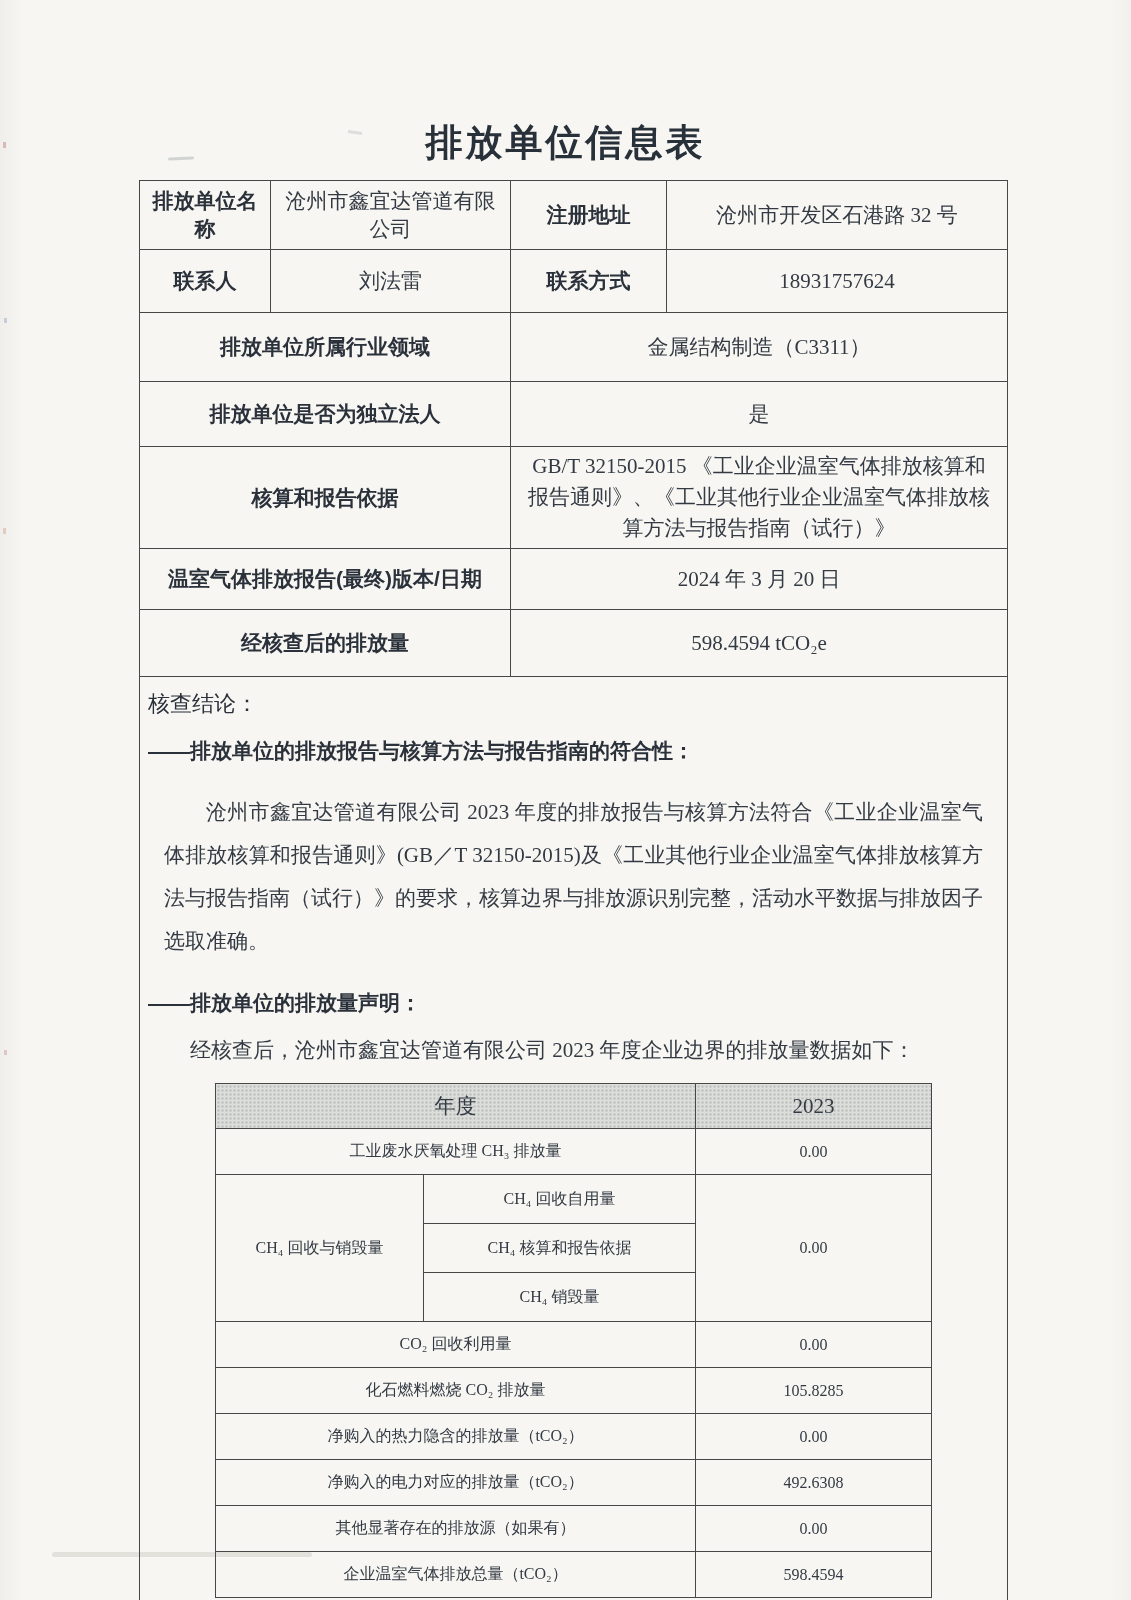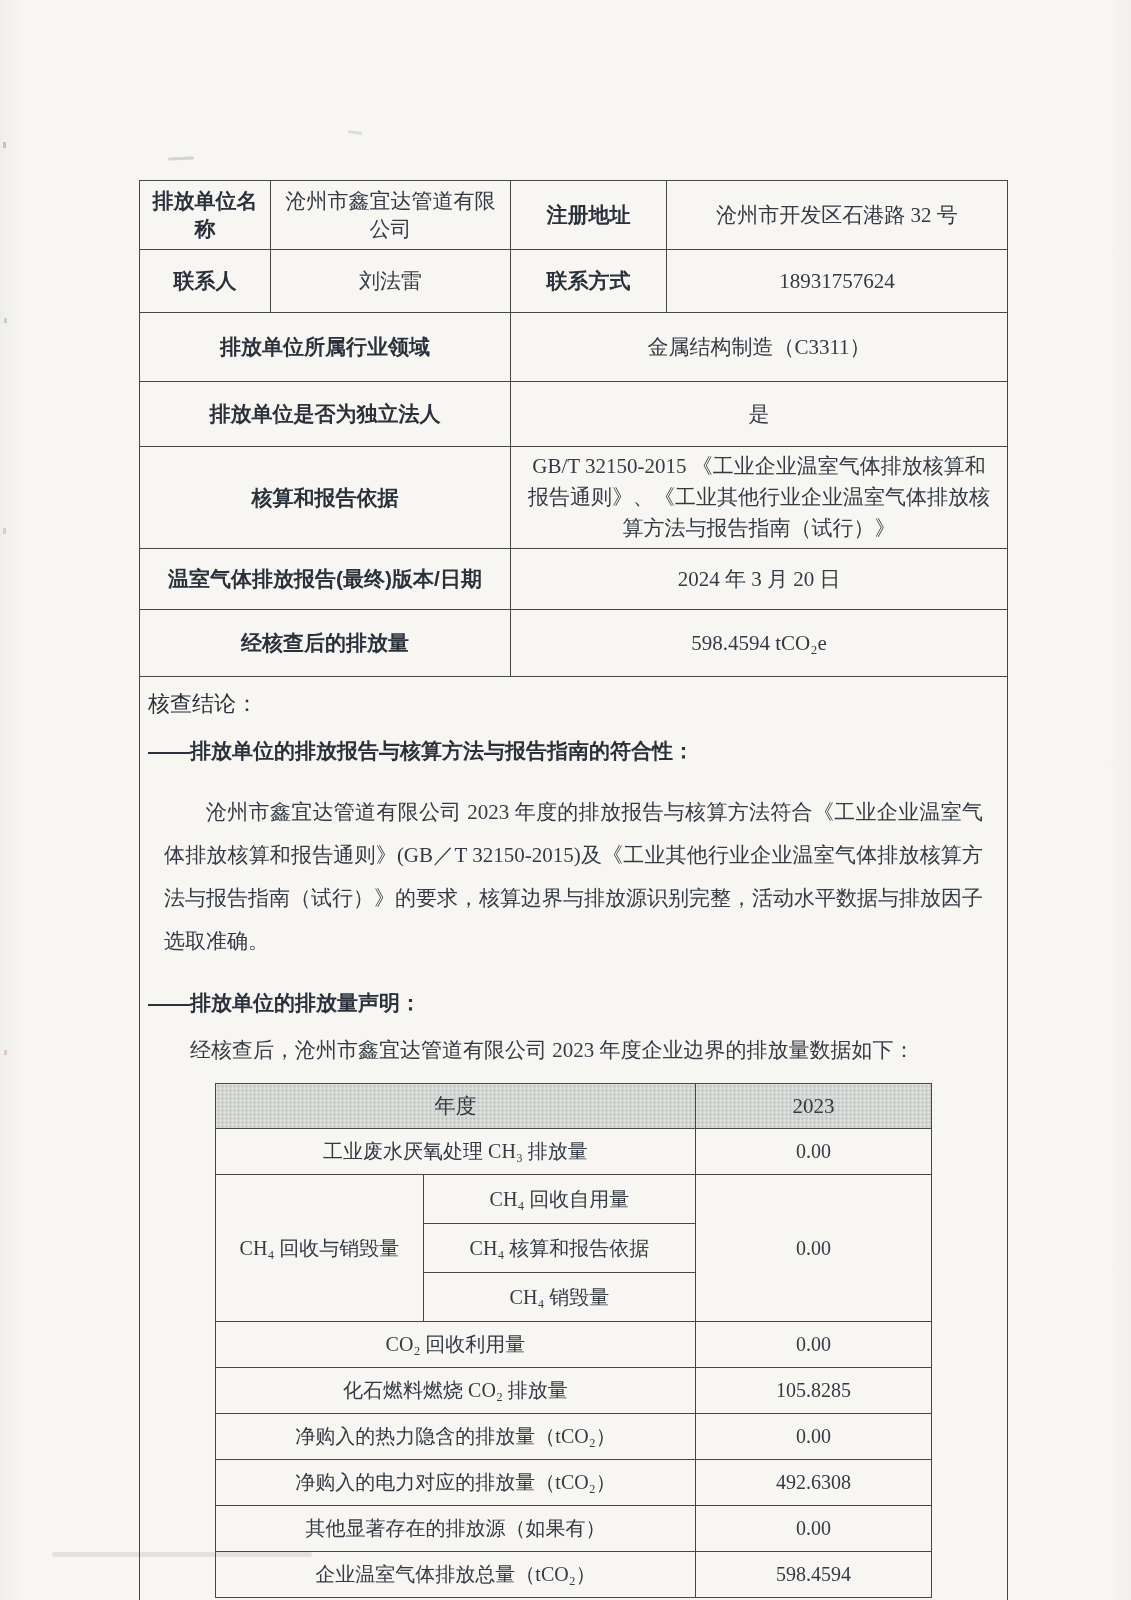--- a/index.html
+++ b/index.html
@@ -70,21 +70,21 @@
   }
   
   table.inner{
     width:716px;margin:10px auto 0 auto;
     border-collapse:collapse;table-layout:fixed;padding-left:32px;
   }
   table.inner td{
     border:1px solid #474747;
     text-align:center;vertical-align:middle;
     font-family:"Liberation Serif",serif;
-    font-size:20px;color:#333a44;
+    font-size:16px;color:#333a44;
     padding:2px 6px;
   }
   table.inner tr.hdr td{
     height:40px;font-size:21px;
     background-color:#dcdedb;
     background-image:radial-gradient(#b7bab6 0.9px,transparent 1.1px);
     background-size:4px 4px;
   }
   table.inner tr.drow td{height:41px;}
   table.inner tr.srow td{height:44px;}
@@ -96,20 +96,21 @@
   .speck3{left:3px;top:528px;width:3px;height:6px;background:#c9a48a;opacity:.45;}
   .speck4{left:4px;top:1050px;width:3px;height:5px;background:#c98a8a;opacity:.4;}
   .bottom-smudge{left:52px;top:1552px;width:260px;height:5px;background:#c9c7c1;opacity:.45;border-radius:3px;}
   .top-smudge{left:348px;top:131px;width:14px;height:3px;background:#b3b8bd;opacity:.4;transform:rotate(8deg);}
 </style>
 </head>
 <body>
 
 <div class="page">
 
+  <div class="doc-title">排放单位信息表</div>
 
   <div class="artifact title-dash"></div>
   <div class="artifact top-smudge"></div>
   <div class="artifact speck1"></div>
   <div class="artifact speck2"></div>
   <div class="artifact speck3"></div>
   <div class="artifact speck4"></div>
   <div class="artifact bottom-smudge"></div>
 
   <table class="outer">

